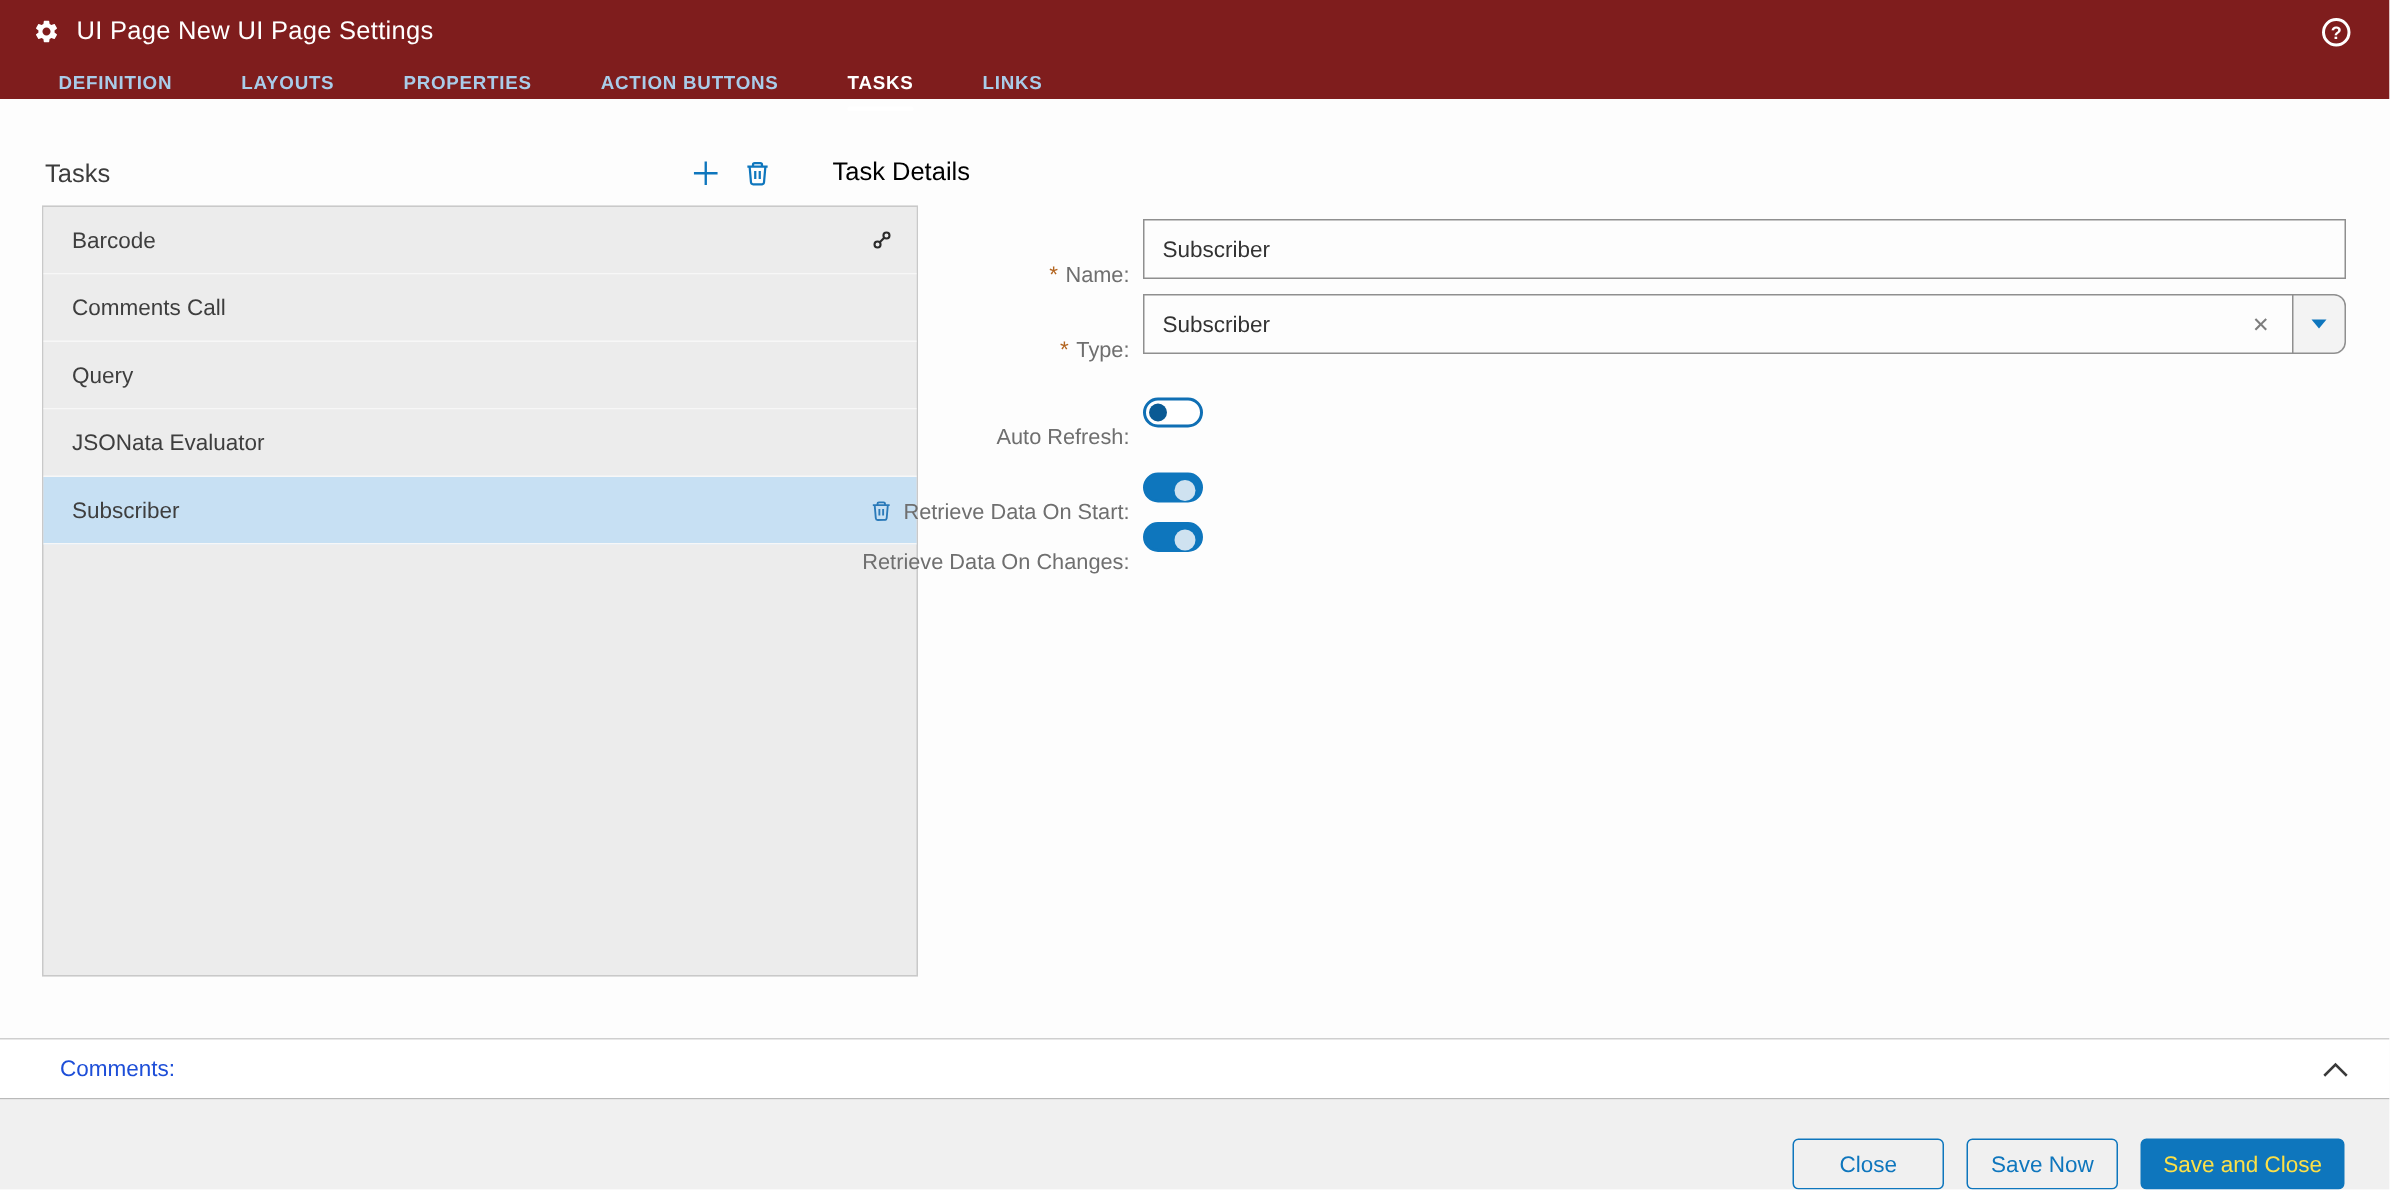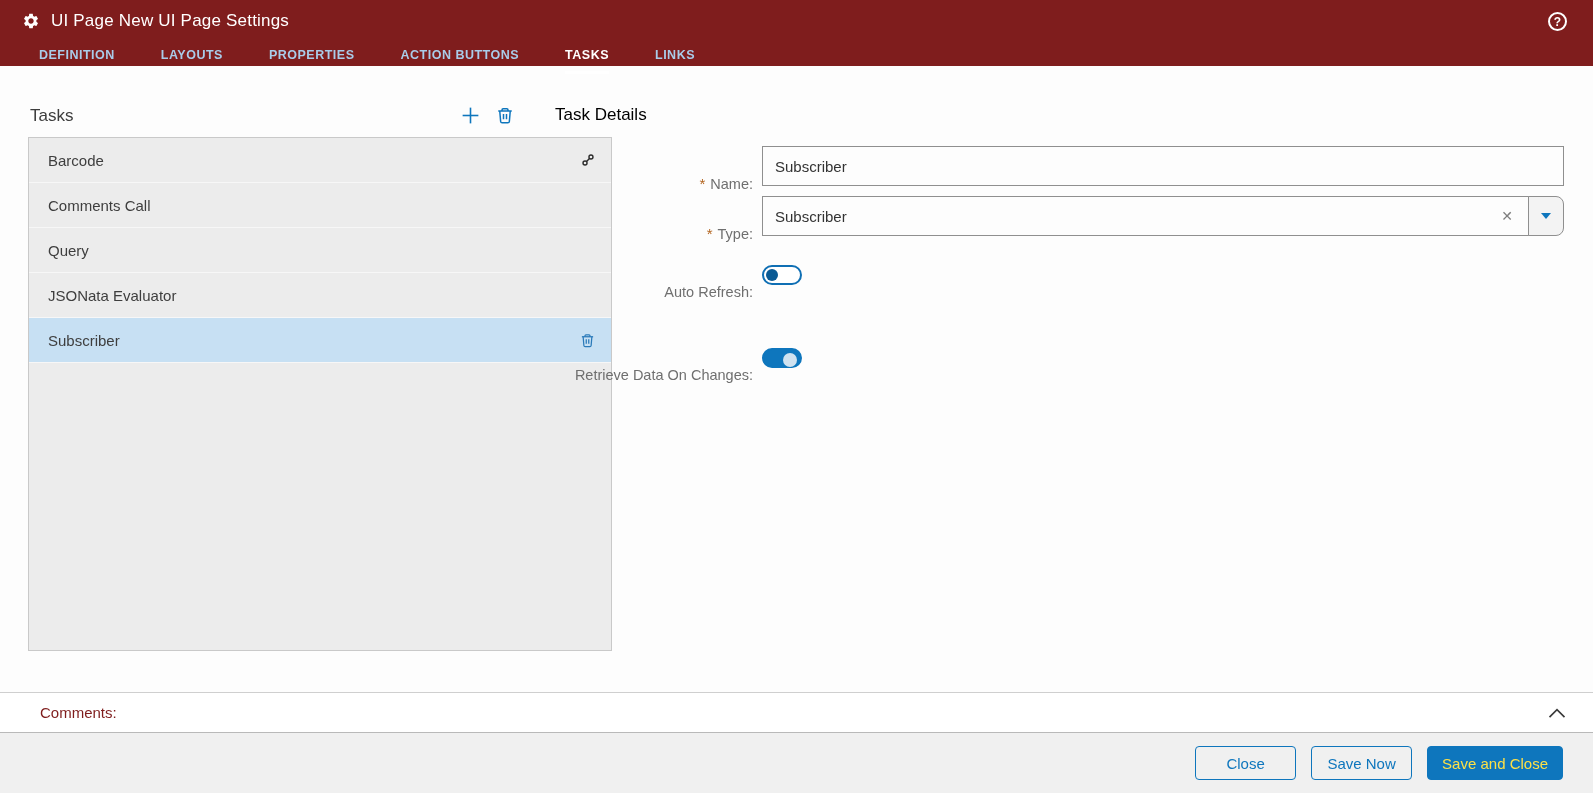--- a/index.html
+++ b/index.html
@@ -58,25 +58,25 @@
 
   .row-name { top:140px; }
   .row-type { top:190px; }
   .row-autorefresh { top:249px; }
   .row-onstart { top:299px; }
   .row-onchanges { top:332px; }
 
   
   .comments-bar { position:absolute; top:692px; left:0; right:0; height:41px; background:#fff;
                   border-top:1px solid #cfcfcf; border-bottom:1px solid #b9b9b9;
-                  display:flex; align-items:center; padding:0 26px 0 40px; font-size:15px; color:#7f1d1d; }
+                  display:flex; align-items:center; padding:0 26px 0 40px; font-size:15px; color:#1d4ed8; }
   .chevron-btn { margin-left:auto; background:none; border:none; cursor:pointer; display:flex; align-items:center; }
 
   .footer { position:absolute; top:733px; left:0; right:0; bottom:0; background:#f0f0f0;
-            display:flex; align-items:center; justify-content:flex-end; gap:15px; padding-right:30px; }
+            display:flex; align-items:flex-end; justify-content:flex-end; gap:15px; padding-right:30px; }
   .btn { height:34px; min-width:101px; padding:0 14px; border-radius:4px; border:1px solid #0e76bd;
          background:transparent; color:#0e76bd; font-size:15px; font-family:inherit;
          display:inline-flex; align-items:center; justify-content:center; cursor:pointer; }
   .btn.primary { background:#0e76bd; color:#fde047; min-width:120px; }
 
   svg { display:block; }
 </style>
 </head>
 <body>
 
@@ -204,20 +204,28 @@
 
   <div class="frow row-autorefresh">
     <span class="flabel">Auto Refresh:</span>
     <span class="fcontrol">
       <span class="toggle">
         <span class="knob"></span>
       </span>
     </span>
   </div>
 
+  <div class="frow row-onstart">
+    <span class="flabel">Retrieve Data On Start:</span>
+    <span class="fcontrol">
+      <span class="toggle on">
+        <span class="knob"></span>
+      </span>
+    </span>
+  </div>
 
   <div class="frow row-onchanges">
     <span class="flabel">Retrieve Data On Changes:</span>
     <span class="fcontrol">
       <span class="toggle on">
         <span class="knob"></span>
       </span>
     </span>
   </div>
 

